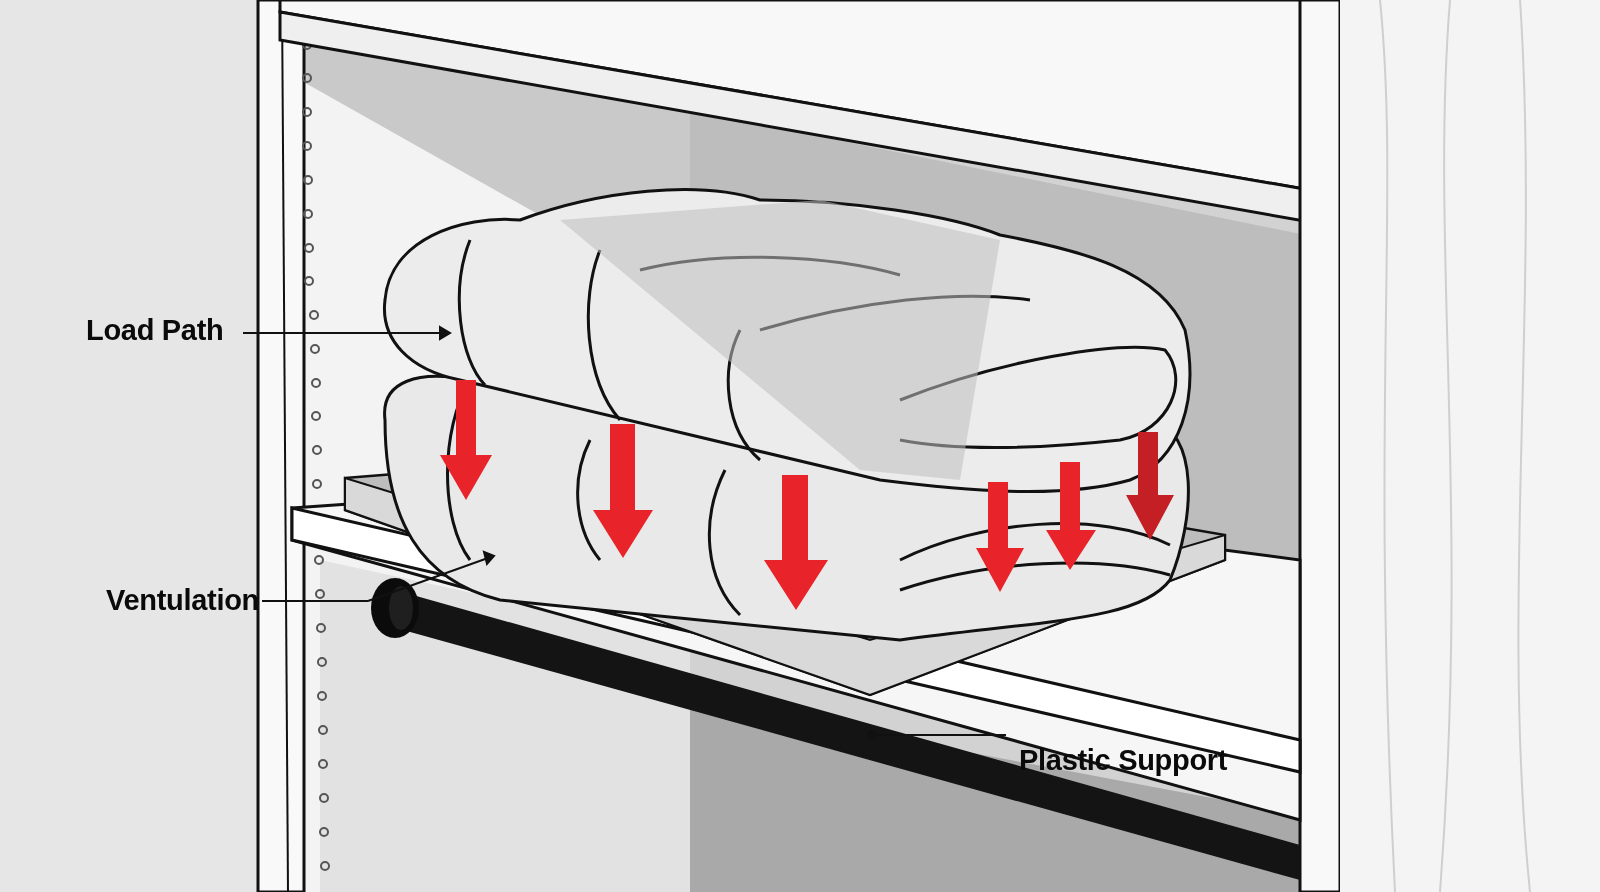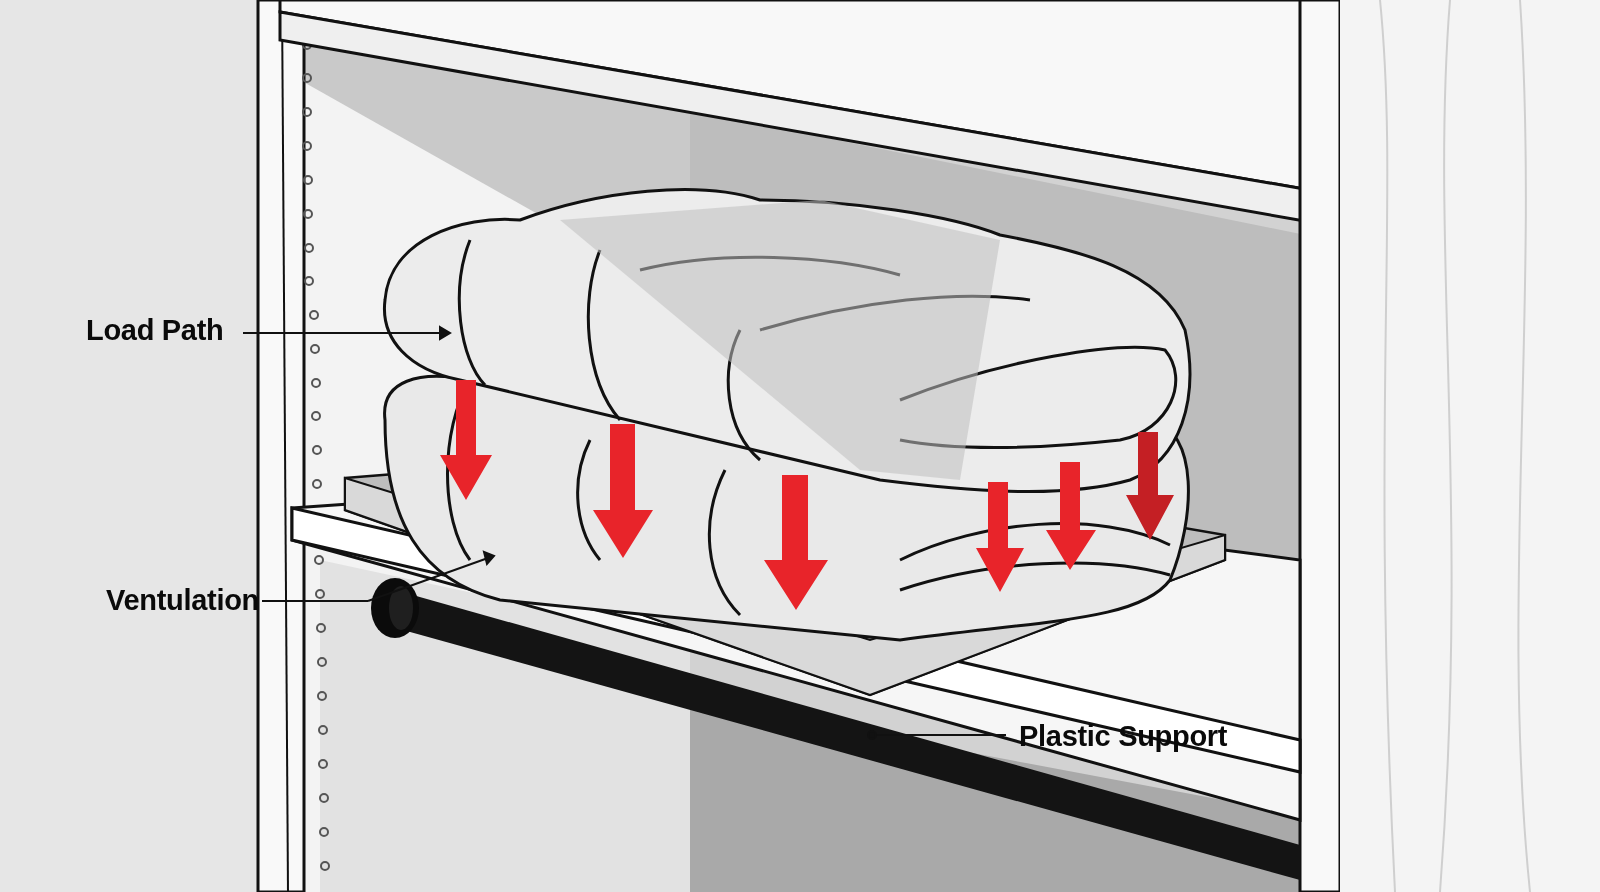--- a/index.html
+++ b/index.html
@@ -118,13 +118,13 @@
     <polygon points="484,552 494,556 487,564"></polygon>
     <line x1="872" y1="735" x2="1006" y2="735"></line>
     <circle cx="872" cy="735" r="4"></circle>
   </g>
 </svg>
 
 <div class="label" style="left:86px; top:312px;text-align:right;">Load Path</div>
 <div class="label multi" style="left:86px; top:582px;margin-left:20px;">
   <div>Ventulation</div>
 </div>
-<div class="label" style="left:1019px; top:718px;">Plastic Support</div>
+<div class="label" style="left:1019px; top:742px;">Plastic Support</div>
 
 </body></html>

